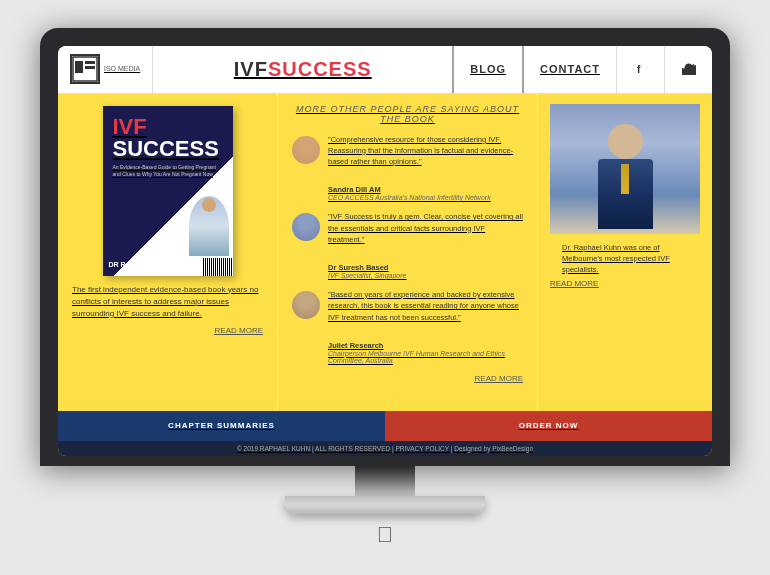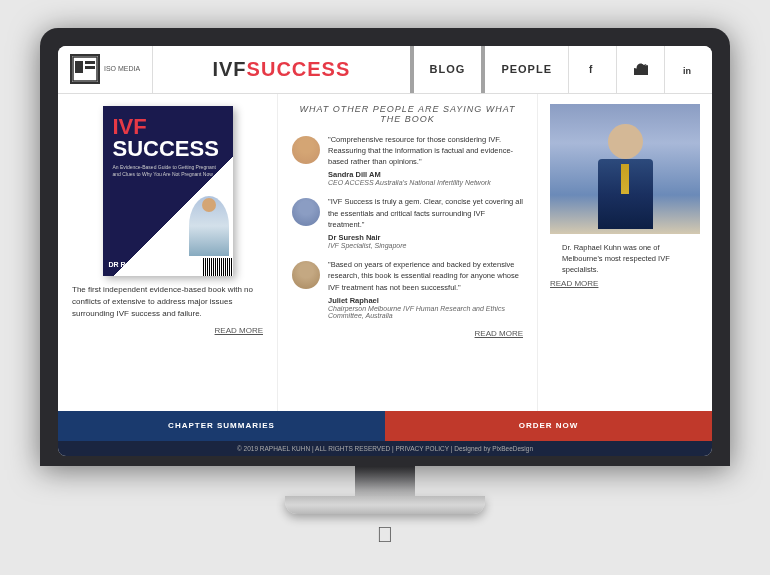--- a/index.html
+++ b/index.html
@@ -38,24 +38,25 @@
       height: 100%;
       background: #111;
       border-radius: 8px;
       overflow: hidden;
       position: relative;
     }
 
     .screen {
       width: 100%;
       height: 100%;
-      background: #ffffff;
+      background: #fde047;
       overflow: hidden;
       display: flex;
       flex-direction: column;
+      text-decoration: underline;
     }
 
     
     .nav {
       display: flex;
       align-items: stretch;
       height: 48px;
       background: #fff;
       border-bottom: 1px solid #ddd;
       flex-shrink: 0;
@@ -111,21 +112,21 @@
     }
 
     .nav-item {
       display: flex;
       align-items: center;
       padding: 0 16px;
       font-size: 11px;
       font-weight: bold;
       color: #333;
       letter-spacing: 1px;
-      border-left: 4px solid #a3a3a3;
+      border-left: 2px solid #a3a3a3;
       cursor: pointer;
     }
 
     .nav-social {
       display: flex;
       align-items: stretch;
     }
 
     .nav-social-item {
       width: 48px;
@@ -280,21 +281,21 @@
     .testimonial-text {
       font-size: 7.5px;
       color: #333;
       line-height: 1.5;
     }
 
     .testimonial-name {
       font-size: 7.5px;
       font-weight: bold;
       color: #333;
-      margin-top: 3px;
+      margin-top: 18px;
     }
 
     .testimonial-title {
       font-size: 7px;
       color: #666;
       font-style: italic;
     }
 
     .read-more-center {
       display: block;
@@ -461,36 +462,31 @@
               </svg>
             </div>
             <div class="nav-logo-text">ISO MEDIA</div>
           </div>
           <div class="nav-brand">
             <span>IVF </span>
               <span>SUCCESS</span>
           </div>
           <div class="nav-items">
             <div class="nav-item">BLOG</div>
-            <div class="nav-item">PEOPLE</div>
+            <div class="nav-item">CONTACT</div>
           </div>
           <div class="nav-social">
             <div class="nav-social-item">
               <svg width="12" height="12" viewBox="0 0 12 12">
                   <text x="2" y="10" font-size="10" font-weight="bold" fill="#333">f</text>
                 </svg>
             </div>
             <div class="nav-social-item">
               <svg width="14" height="12" viewBox="0 0 14 12">
                   <path d="M13 1.5c-.5.7-1.1 1.2-1.8 1.5.5-.6.9-1.3 1-2.1-.8.5-1.6.8-2.5 1-.8-.8-1.8-1.4-3-1.4-2.3 0-4.1 1.8-4.1 4 0 .3 0 .6.1.9-3.4-.2-6.4-1.8-8.4-4.2-.3.6-.5 1.3-.5 2 0 1.4.7 2.6 1.8 3.3-.7 0-1.3-.2-1.8-.5v.1c0 1.9 1.4 3.5 3.2 3.9-.3.1-.7.1-1 .1-.3 0-.5 0-.8-.1.5 1.6 2 2.8 3.8 2.8-1.4 1.1-3.1 1.7-5 1.7H.5c1.8 1.2 3.9 1.8 6.2 1.8 7.5 0 11.5-6.2 11.5-11.5v-.5c.8-.6 1.4-1.3 2-2.1l-7.2.1z" fill="#333"></path>
-                </svg>
-            </div>
-            <div class="nav-social-item">
-              <svg width="14" height="13" viewBox="0 0 14 13">
-                  <text x="1" y="11" font-size="9" font-weight="bold" fill="#333">in</text>
                 </svg>
             </div>
           </div>
         </nav>
 
         <div class="main-content">
 
           <div class="left-panel">
             <div class="book-cover">
               <div class="book-title-ivf">IVF</div>
@@ -499,50 +495,50 @@
 Guide to Getting
 Pregnant and Clues
 to Why You Are
 Not Pregnant Now</div>
               <div class="book-figure">
                 <div class="book-figure-head"></div>
               </div>
               <div class="book-author">DR RAPHAEL KUHN</div>
               <div class="book-barcode"></div>
             </div>
-            <p class="left-desc">The first independent evidence-based book with no conflicts of extensive to address major issues surrounding IVF success and failure.</p>
+            <p class="left-desc">The first independent evidence-based book years no conflicts of interests to address major issues surrounding IVF success and failure.</p>
             <span class="read-more-left">READ MORE</span>
           </div>
 
           <div class="center-panel">
-            <div class="section-title">WHAT OTHER PEOPLE ARE SAYING WHAT THE BOOK</div>
+            <div class="section-title">MORE OTHER PEOPLE ARE SAYING ABOUT THE BOOK</div>
 
             <div class="testimonial">
               <div class="testimonial-avatar avatar-1"></div>
               <div>
                 <div class="testimonial-text">"Comprehensive resource for those considering IVF. Reassuring that the information is factual and evidence-based rather than opinions."</div>
                 <div class="testimonial-name">Sandra Dill AM</div>
                 <div class="testimonial-title">CEO ACCESS Australia's National Infertility Network</div>
               </div>
             </div>
 
             <div class="testimonial">
               <div class="testimonial-avatar avatar-2"></div>
               <div>
                 <div class="testimonial-text">"IVF Success is truly a gem. Clear, concise yet covering all the essentials and critical facts surrounding IVF treatment."</div>
-                <div class="testimonial-name">Dr Suresh Nair</div>
+                <div class="testimonial-name">Dr Suresh Based</div>
                 <div class="testimonial-title">IVF Specialist, Singapore</div>
               </div>
             </div>
 
             <div class="testimonial">
               <div class="testimonial-avatar avatar-3"></div>
               <div>
                 <div class="testimonial-text">"Based on years of experience and backed by extensive research, this book is essential reading for anyone whose IVF treatment has not been successful."</div>
-                <div class="testimonial-name">Juliet Raphael</div>
+                <div class="testimonial-name">Juliet Research</div>
                 <div class="testimonial-title">Chairperson Melbourne IVF Human Research and Ethics Committee, Australia</div>
               </div>
             </div>
 
             <span class="read-more-center">READ MORE</span>
           </div>
 
           <div class="right-panel">
             <div class="author-photo">
               <div class="author-silhouette">

